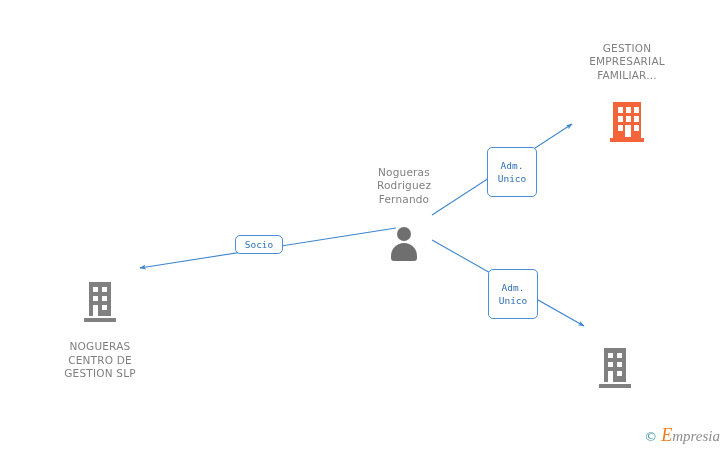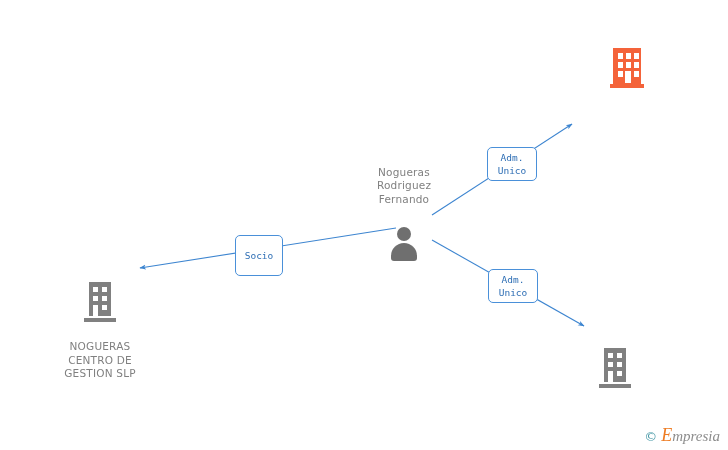--- a/index.html
+++ b/index.html
@@ -110,21 +110,21 @@
     position: absolute;
     box-sizing: border-box;
     background: #ffffff;
     border: 1px solid #4a90d9;
     border-radius: 5px;
     color: #2f6fb5;
     font-family: "DejaVu Sans Mono", "Liberation Mono", monospace;
     font-size: 9.5px;
     line-height: 13px;
     text-align: center;
-    padding: 3px 5px;
+    padding: 11px 5px;
     white-space: pre-line;
   }
 
   
   #watermark {
     position: absolute;
     right: 8px;
     bottom: 6px;
     display: flex;
     align-items: center;
@@ -161,20 +161,23 @@
     </defs>
 
     <line x1="432" y1="215" x2="572" y2="124" stroke="#3d85d0" stroke-width="1.1" marker-end="url(#arrow)"></line>
 
     <line x1="396" y1="228" x2="140" y2="268" stroke="#3d85d0" stroke-width="1.1" marker-end="url(#arrow)"></line>
 
     <line x1="432" y1="240" x2="584" y2="326" stroke="#3d85d0" stroke-width="1.1" marker-end="url(#arrow)"></line>
   </svg>
 
   <div class="node" style="left:552px; top:28px;">
+    <span class="node-label">GESTION
+EMPRESARIAL
+FAMILIAR...</span>
     <div class="bldg orange" style="margin-top:6px;">
       <div class="body"></div>
       <div class="win" style="left:8px;  top:5px;  width:5px; height:6px;"></div>
       <div class="win" style="left:16px; top:5px;  width:5px; height:6px;"></div>
       <div class="win" style="left:24px; top:5px;  width:5px; height:6px;"></div>
       <div class="win" style="left:8px;  top:14px; width:5px; height:6px;"></div>
       <div class="win" style="left:16px; top:14px; width:5px; height:6px;"></div>
       <div class="win" style="left:24px; top:14px; width:5px; height:6px;"></div>
       <div class="win" style="left:8px;  top:23px; width:5px; height:6px;"></div>
       <div class="win" style="left:24px; top:23px; width:5px; height:6px;"></div>
@@ -218,21 +221,21 @@
       <div class="win" style="left:19px; top:14px; width:5px; height:5px;"></div>
       <div class="win" style="left:19px; top:23px; width:5px; height:5px;"></div>
       <div class="win" style="left:10px; top:23px; width:5px; height:11px;"></div>
       <div class="base" style="left:1px; width:32px;"></div>
     </div>
   </div>
 
   <div class="chip" style="left:487px; top:147px; width:50px;">Adm.
 Unico</div>
 
-  <div class="chip" style="left:235px; top:235px; width:48px; line-height:11px; padding:14px 5px;">Socio</div>
+  <div class="chip" style="left:235px; top:235px; width:48px; line-height:11px; padding:3px 5px;">Socio</div>
 
   <div class="chip" style="left:488px; top:269px; width:50px;">Adm.
 Unico</div>
 
   <div id="watermark">
     <span class="cmark">©</span>
     <span class="brand"><span class="cap">E</span><span>mpresia</span></span>
   </div>
 
 </div>

